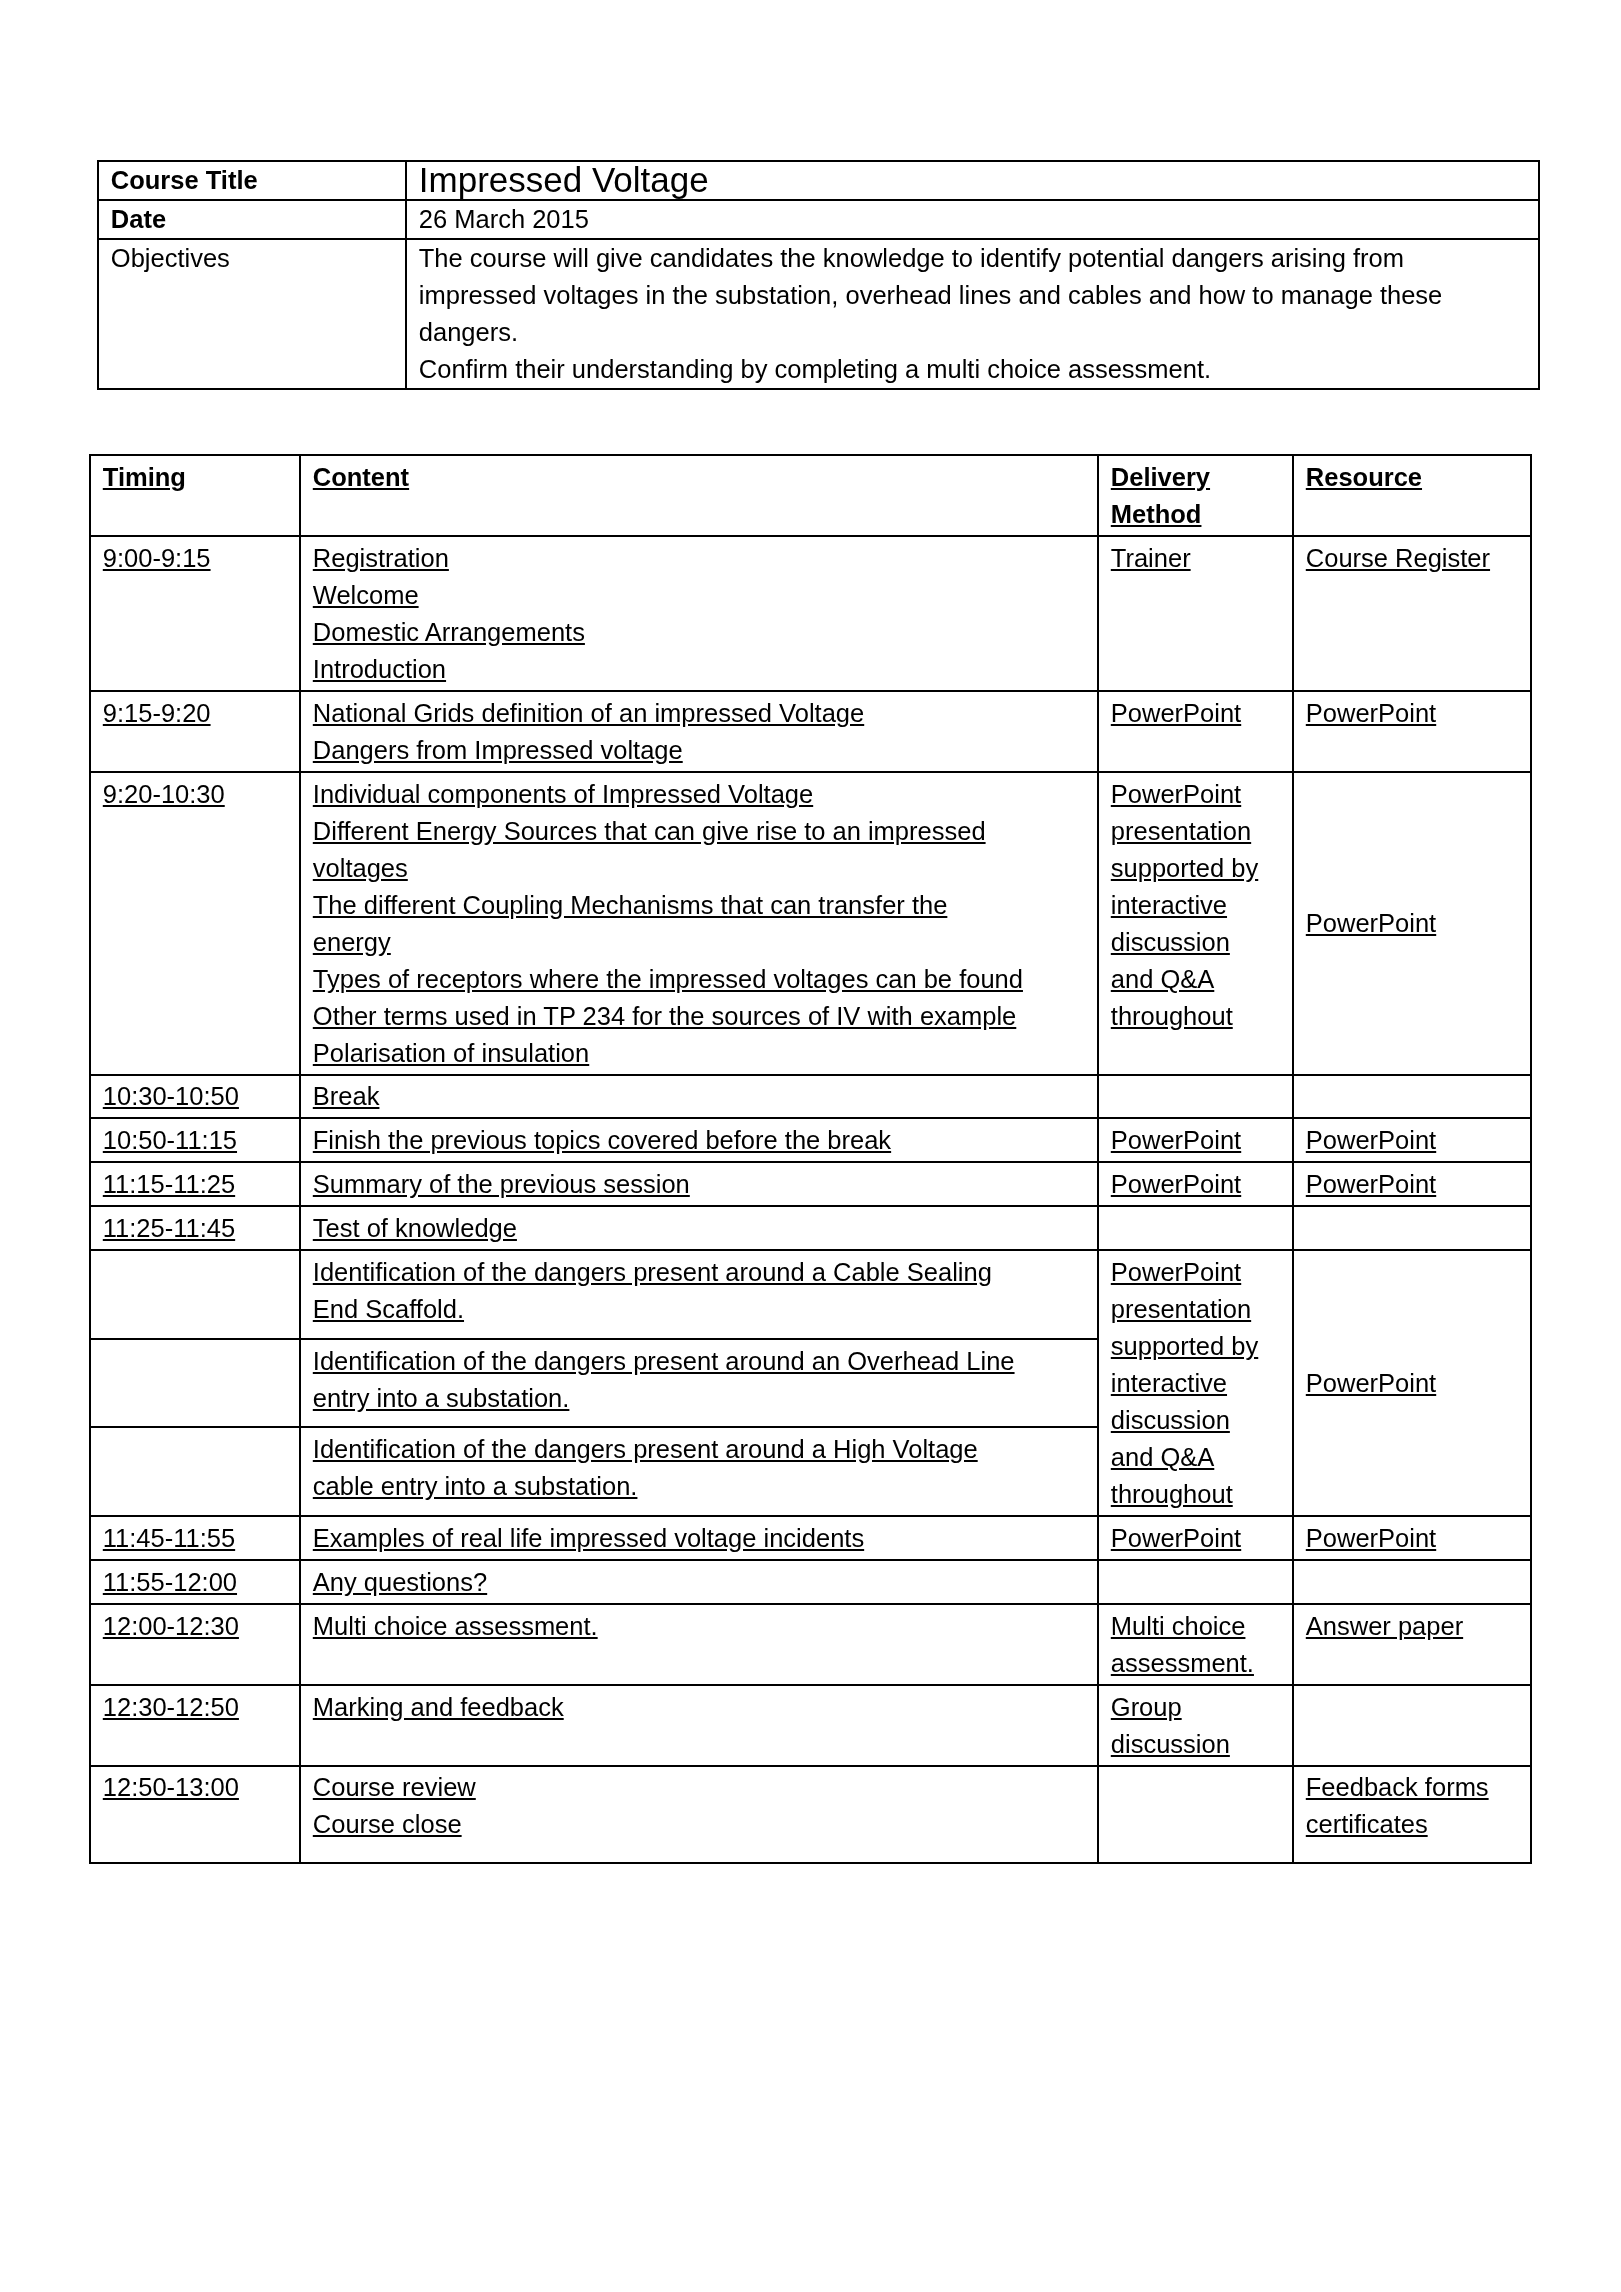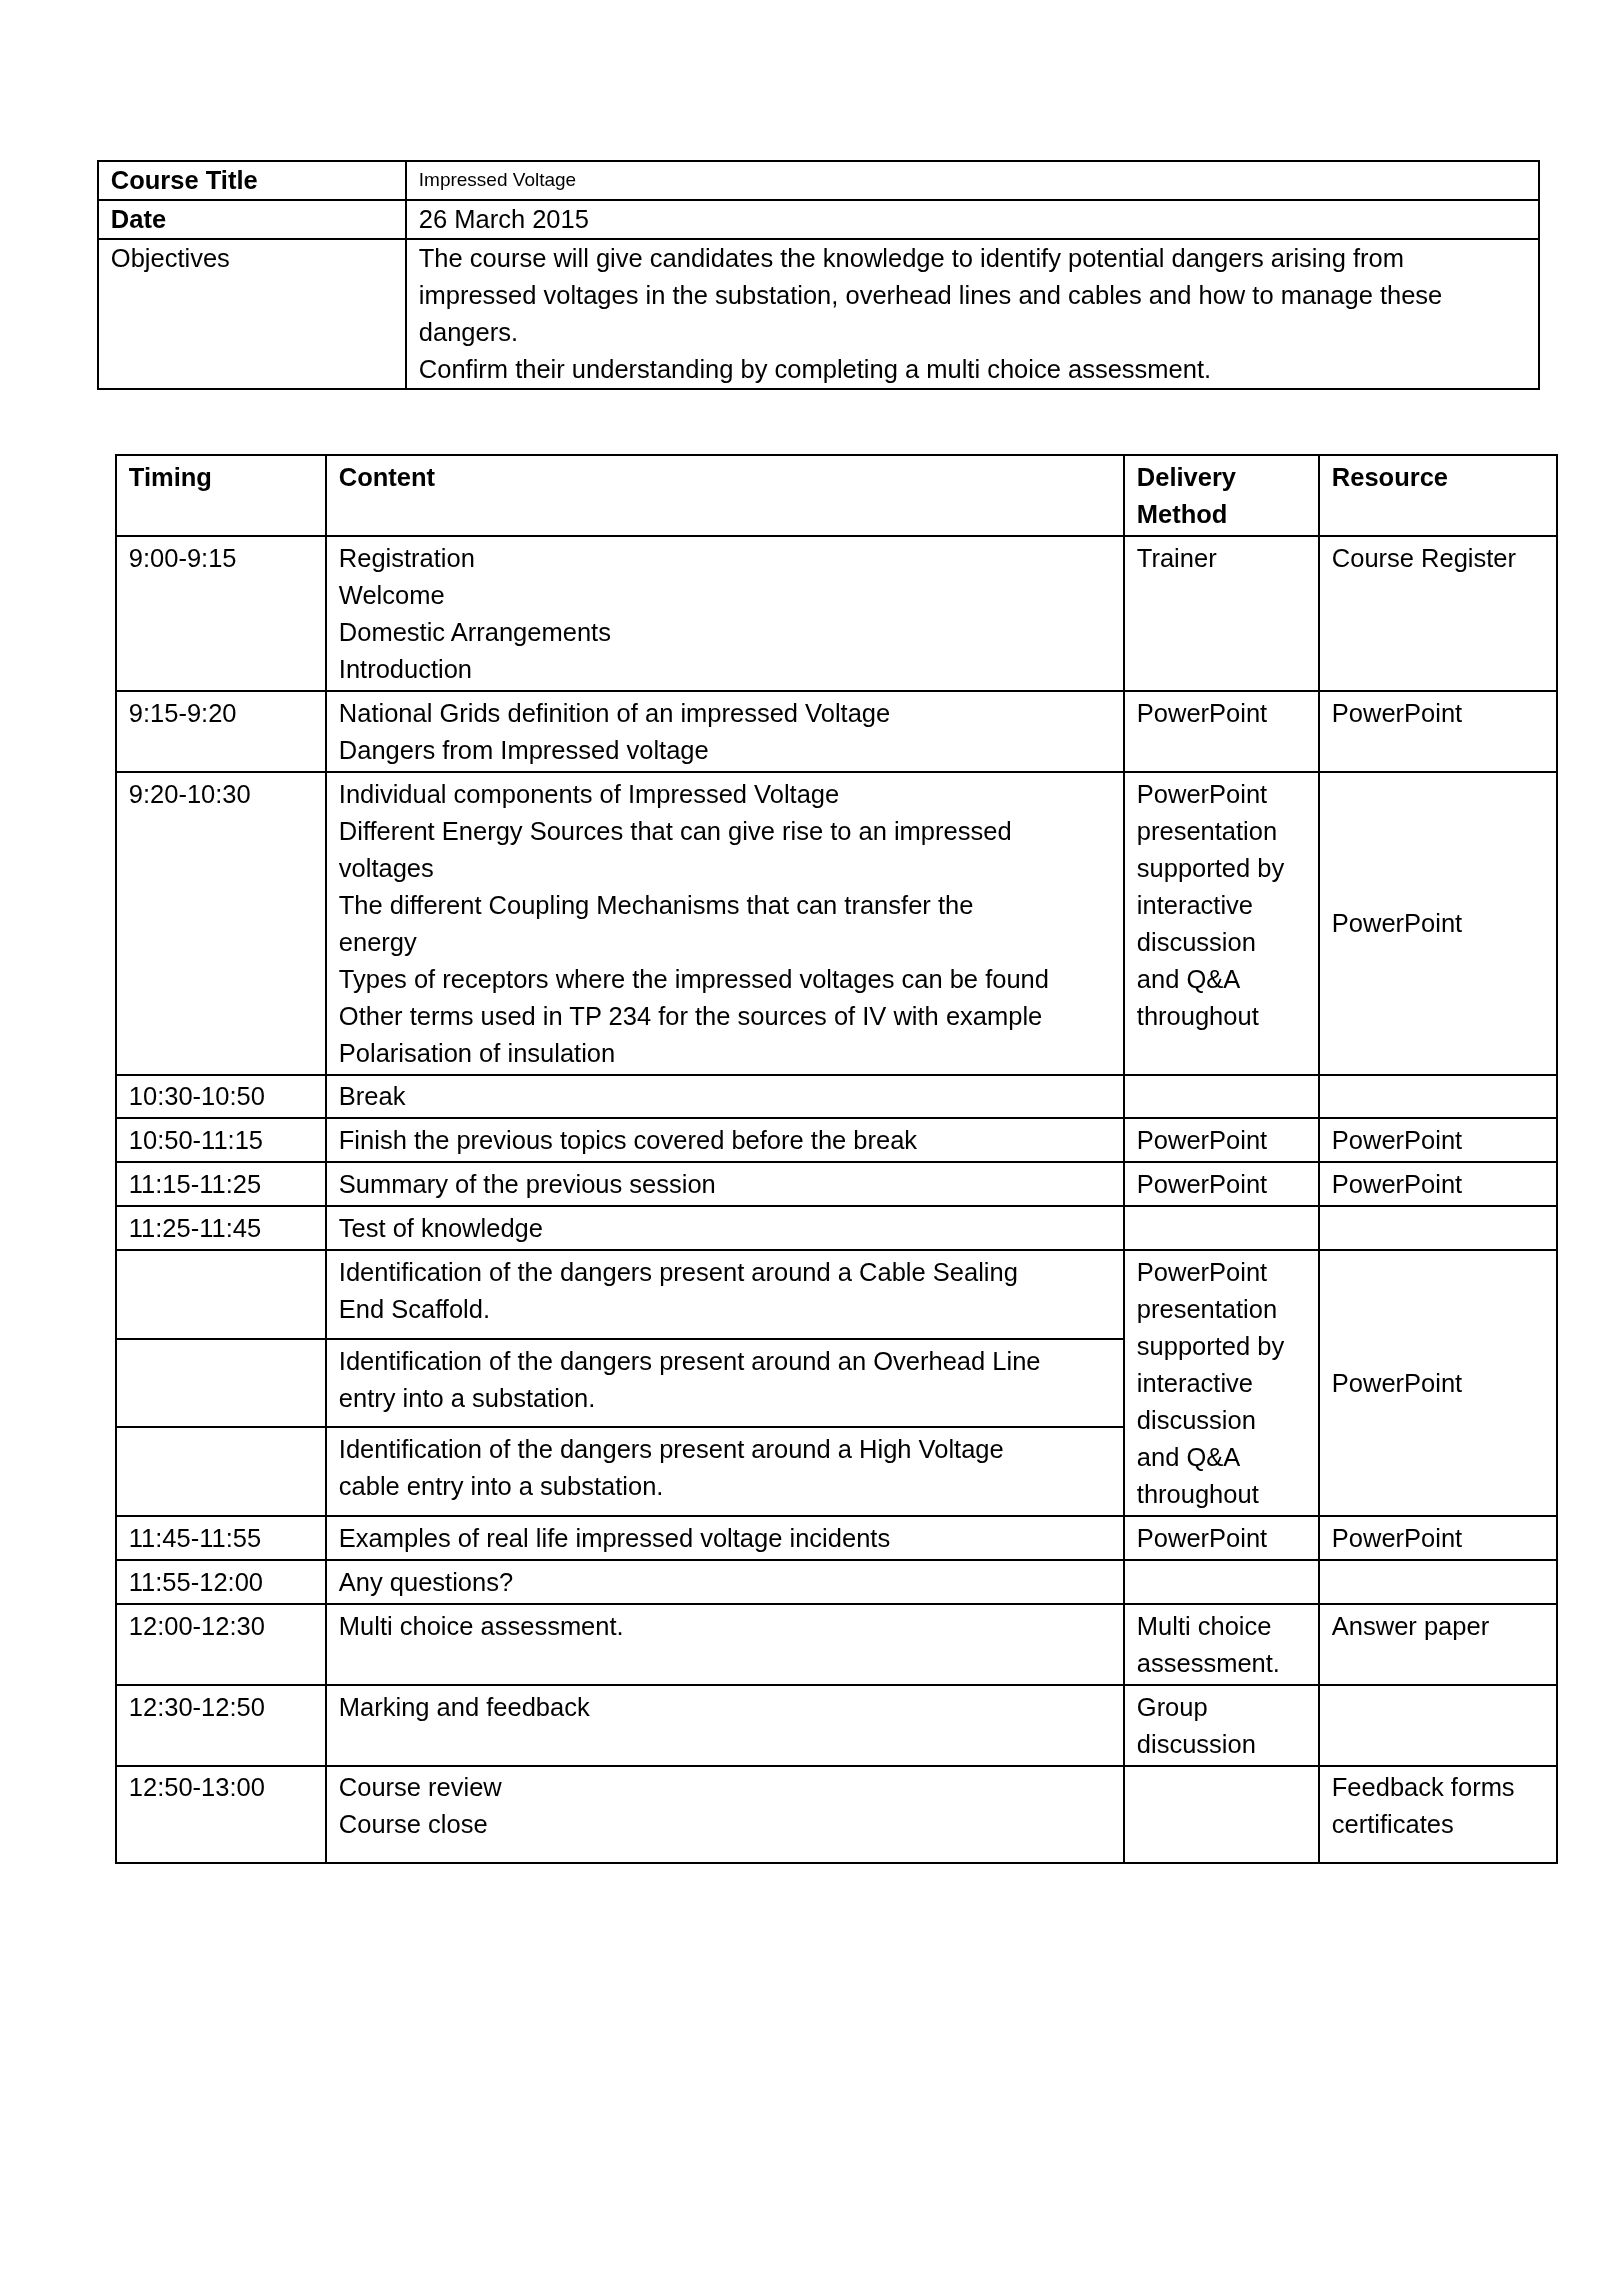--- a/index.html
+++ b/index.html
@@ -5,29 +5,29 @@
   html, body { margin: 0; padding: 0; background: #ffffff; }
   body { width: 1621px; height: 2293px; position: relative; overflow: hidden;
          font-family: "Liberation Sans", "DejaVu Sans", sans-serif; color: #000; }
   .page { position: absolute; left: 0; top: 0; width: 1621px; height: 2293px; background: #fff; }
 
   table { border-collapse: collapse; position: absolute; table-layout: fixed; }
   td, th { border: 2px solid #000; vertical-align: top; padding: 2.9px 11.8px 2px 11.8px;
            font-size: 25.5px; line-height: 37px; font-weight: normal; text-align: left; }
   th { font-weight: bold; }
   .bold { font-weight: bold; }
-  .title-val { font-size: 19px; line-height: 36px; }
+  .title-val { font-size: 35px; line-height: 36px; }
 
   #info-table { left: 97px; top: 160px; width: 1441px; border: 2.9px solid #000; }
   #info-table td { padding: 0 11.8px; border-radius: 7px; }
   #info-table tr.r1 td { height: 37px; }
   #info-table tr.r2 td { height: 37px; }
   #info-table tr.r3 td { height: 147px; }
 
-  #schedule-table { left: 115px; top: 454px; width: 1441px; border: 2.9px solid #000; }
+  #schedule-table { left: 89px; top: 454px; width: 1441px; border: 2.9px solid #000; text-decoration: underline; }
   #schedule-table th { height: 69px; }
   .line { display: block; }
   .vcenter { vertical-align: middle; }
 </style>
 </head>
 <body>
 
 <div class="page">
 
   <table id="info-table">

